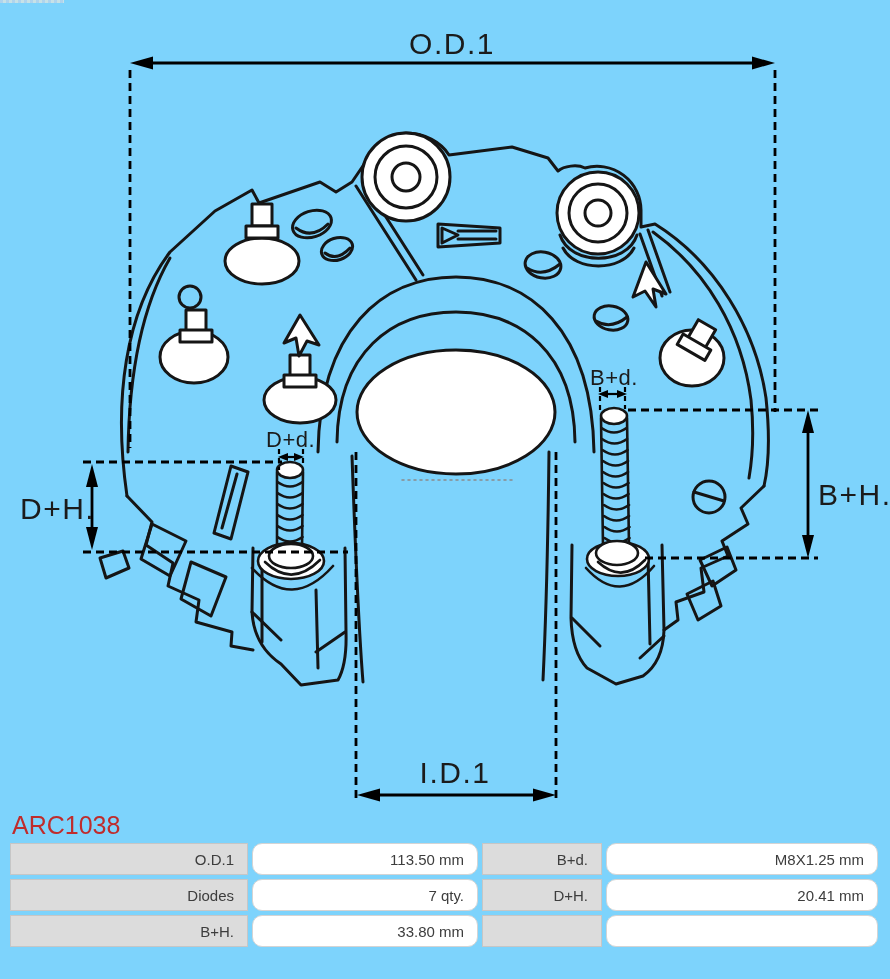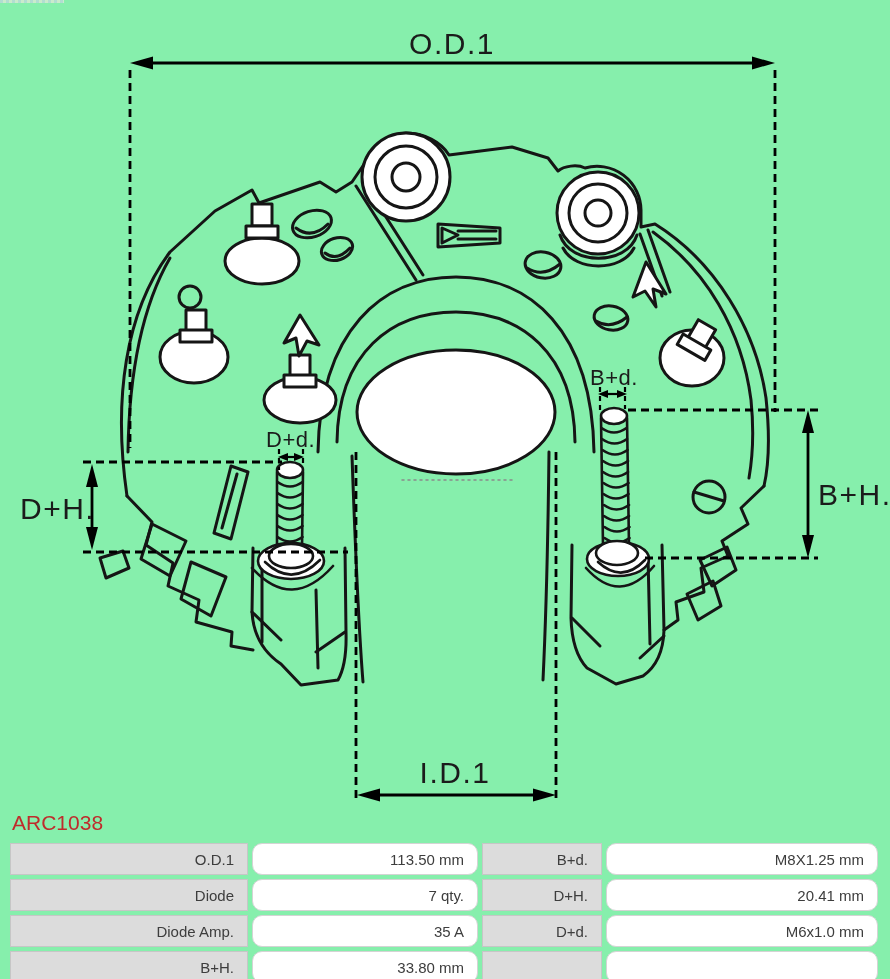--- a/index.html
+++ b/index.html
@@ -1,25 +1,25 @@
 <!DOCTYPE html>
 <html><head>
 <meta charset="utf-8">
 <style>
   html,body{margin:0;padding:0;background:#ffffff;width:890px;
     font-family:"Liberation Sans", sans-serif;}
-  #stage{position:relative;width:890px;height:979px;background:#86efac;overflow:hidden;}
+  #stage{position:relative;width:890px;height:979px;background:#7dd3fc;overflow:hidden;}
   #edge-artifact{position:absolute;top:0;left:0;width:64px;height:3px;opacity:.65;
     background:repeating-linear-gradient(90deg,#c9d4e6 0 3px,#efe9dc 3px 6px);}
   svg{display:block;}
   .dimtext{font-family:"Liberation Sans", sans-serif;font-weight:400;
     fill:#1b1b1b;letter-spacing:1.5px;}
   .big{font-size:30px;}
   .small{font-size:22px;letter-spacing:.5px;}
-  #part-code{position:absolute;left:12px;top:811px;font-size:21px;color:#bf2c2c;}
+  #part-code{position:absolute;left:12px;top:811px;font-size:25px;color:#bf2c2c;}
   #spec-table{position:absolute;left:6px;top:839px;border-collapse:separate;
     border-spacing:4px;width:876px;table-layout:fixed;}
   #spec-table td{height:26px;font-size:15px;color:#3d3d3d;text-align:right;
     padding:2px 13px 2px 2px;border:1px solid #cccccc;white-space:nowrap;
     overflow:hidden;}
   #spec-table td.lbl{background:#dcdcdc;border-color:#c6c6c6;}
   #spec-table td.val{background:#ffffff;border-color:#d4d4d4;border-radius:10px;}
 </style>
 </head>
 <body>
@@ -226,30 +226,24 @@
         <col style="width:272px">
       </colgroup>
     <tbody>
       <tr>
         <td class="lbl">O.D.1</td>
         <td class="val">113.50 mm</td>
         <td class="lbl">B+d.</td>
         <td class="val">M8X1.25 mm</td>
       </tr>
       <tr>
-        <td class="lbl">Diode</td>
+        <td class="lbl">Diodes</td>
         <td class="val">7 qty.</td>
         <td class="lbl">D+H.</td>
         <td class="val">20.41 mm</td>
-      </tr>
-      <tr>
-        <td class="lbl">Diode Amp.</td>
-        <td class="val">35 A</td>
-        <td class="lbl">D+d.</td>
-        <td class="val">M6x1.0 mm</td>
       </tr>
       <tr>
         <td class="lbl">B+H.</td>
         <td class="val">33.80 mm</td>
         <td class="lbl"></td>
         <td class="val"></td>
       </tr>
     </tbody>
   </table>
 </div>

